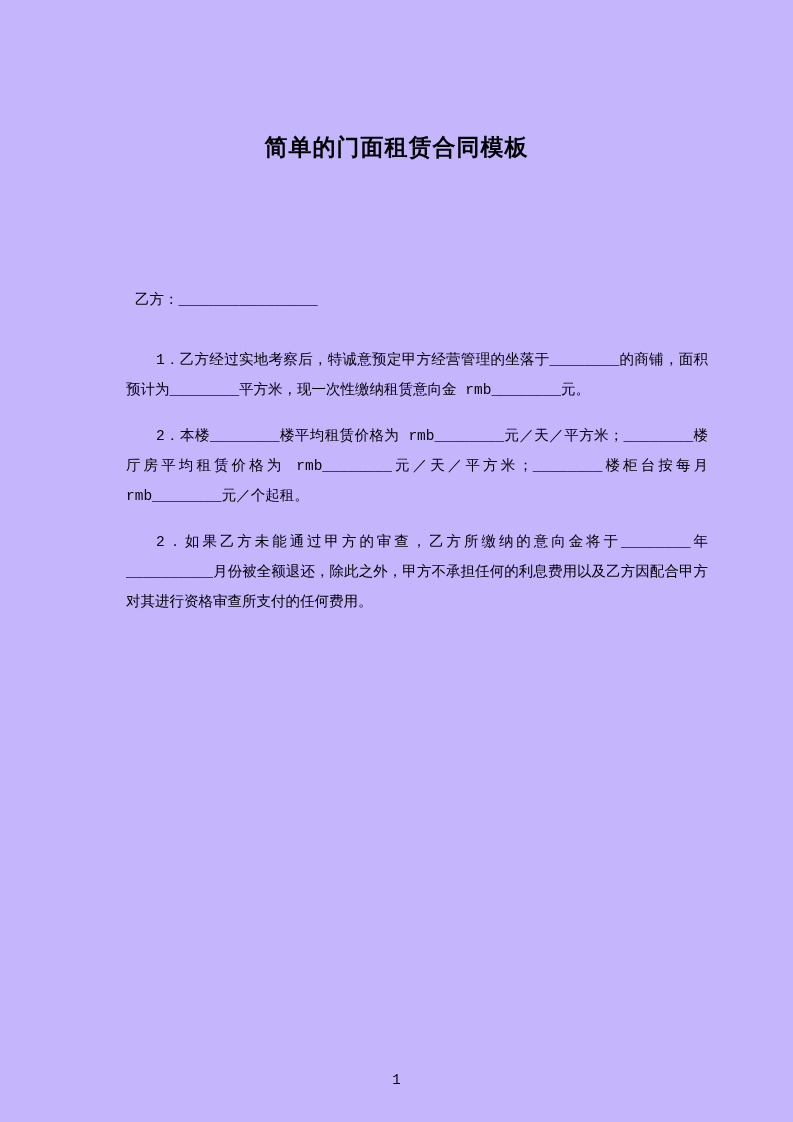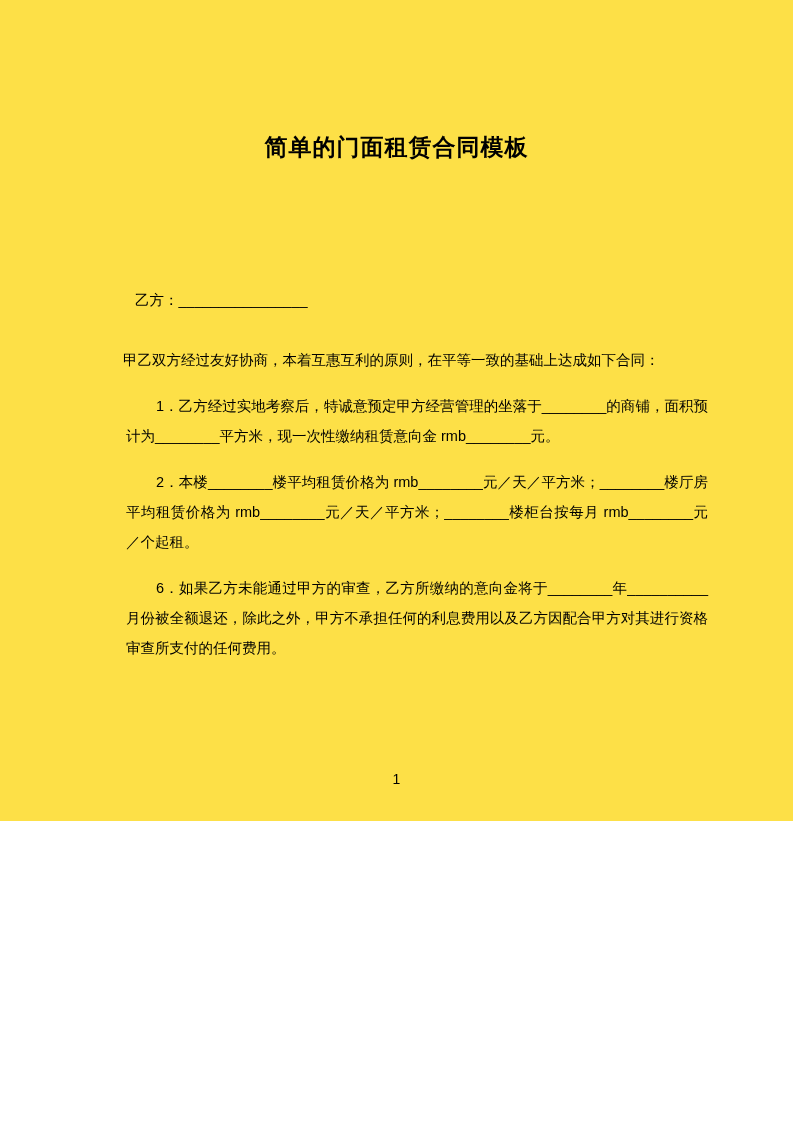--- a/index.html
+++ b/index.html
@@ -3,23 +3,23 @@
 <meta charset="utf-8">
 <style>
   html, body {
     margin: 0;
     padding: 0;
     background: #ffffff;
   }
   .page {
     position: relative;
     width: 793px;
-    height: 821px;
-    background: #fde047;
-    font-family: Liberation Sans, sans-serif;
+    height: 1122px;
+    background: #c4b5fd;
+    font-family: Liberation Mono, monospace;
     color: #000000;
     overflow: hidden;
     box-sizing: border-box;
   }
   .doc-title {
     position: absolute;
     top: 132px;
     left: 0;
     width: 793px;
     text-align: center;
@@ -73,23 +73,22 @@
 
   <div class="doc-title">简单的门面租赁合同模板</div>
 
   <div class="body-block">
 
 
     <p class="para party party-2">
       <span>乙方：</span><span class="fill">________________</span>
     </p>
 
-    <p class="para indent">甲乙双方经过友好协商，本着互惠互利的原则，在平等一致的基础上达成如下合同：</p>
 
     <p class="para numbered">1．乙方经过实地考察后，特诚意预定甲方经营管理的坐落于________的商铺，面积预计为________平方米，现一次性缴纳租赁意向金 rmb________元。</p>
     <p class="para numbered">2．本楼________楼平均租赁价格为 rmb________元／天／平方米；________楼厅房平均租赁价格为 rmb________元／天／平方米；________楼柜台按每月 rmb________元／个起租。</p>
-    <p class="para numbered">6．如果乙方未能通过甲方的审查，乙方所缴纳的意向金将于________年__________月份被全额退还，除此之外，甲方不承担任何的利息费用以及乙方因配合甲方对其进行资格审查所支付的任何费用。</p>
+    <p class="para numbered">2．如果乙方未能通过甲方的审查，乙方所缴纳的意向金将于________年__________月份被全额退还，除此之外，甲方不承担任何的利息费用以及乙方因配合甲方对其进行资格审查所支付的任何费用。</p>
 
   </div>
 
   <div class="page-number">1</div>
 
 </div>
 
 </body></html>

